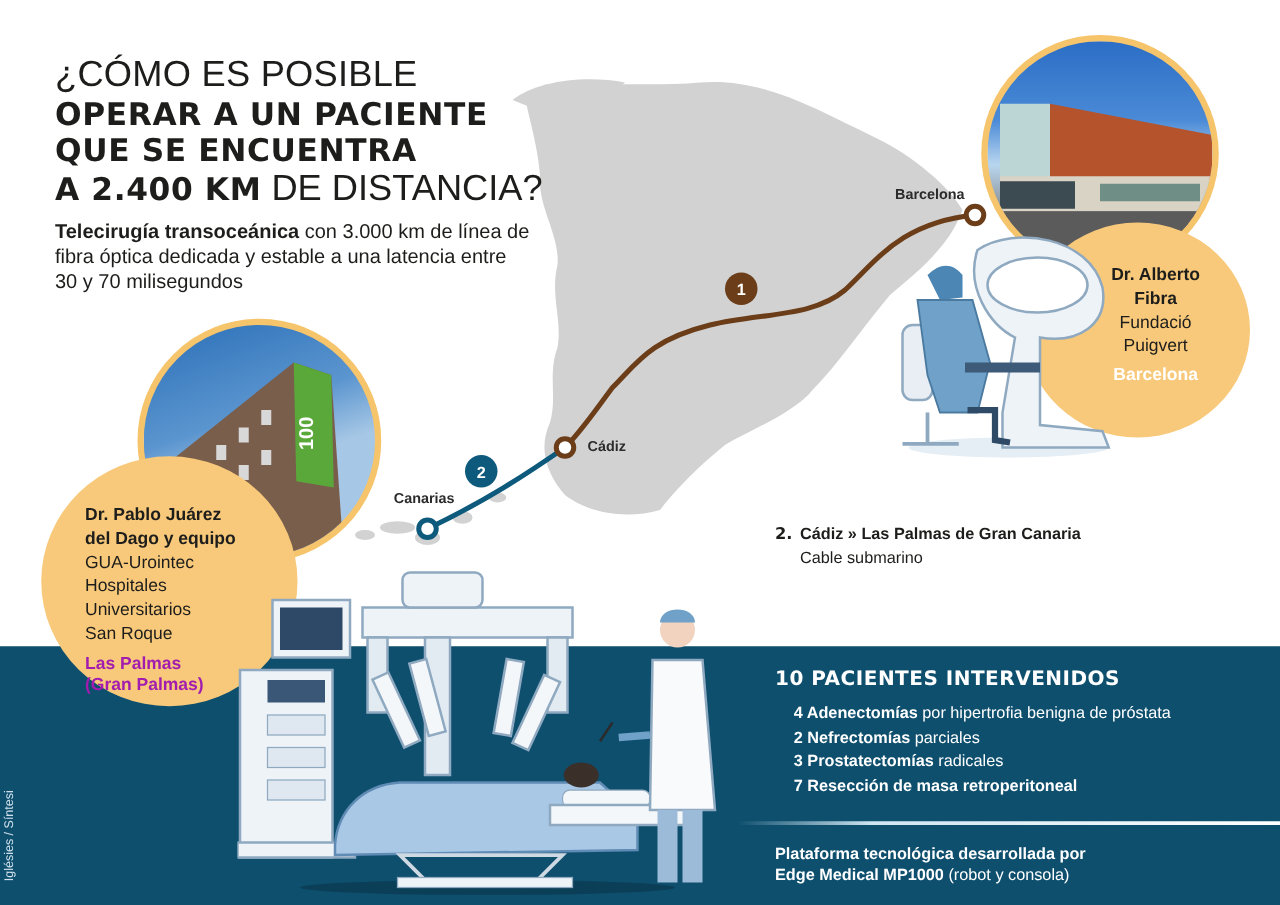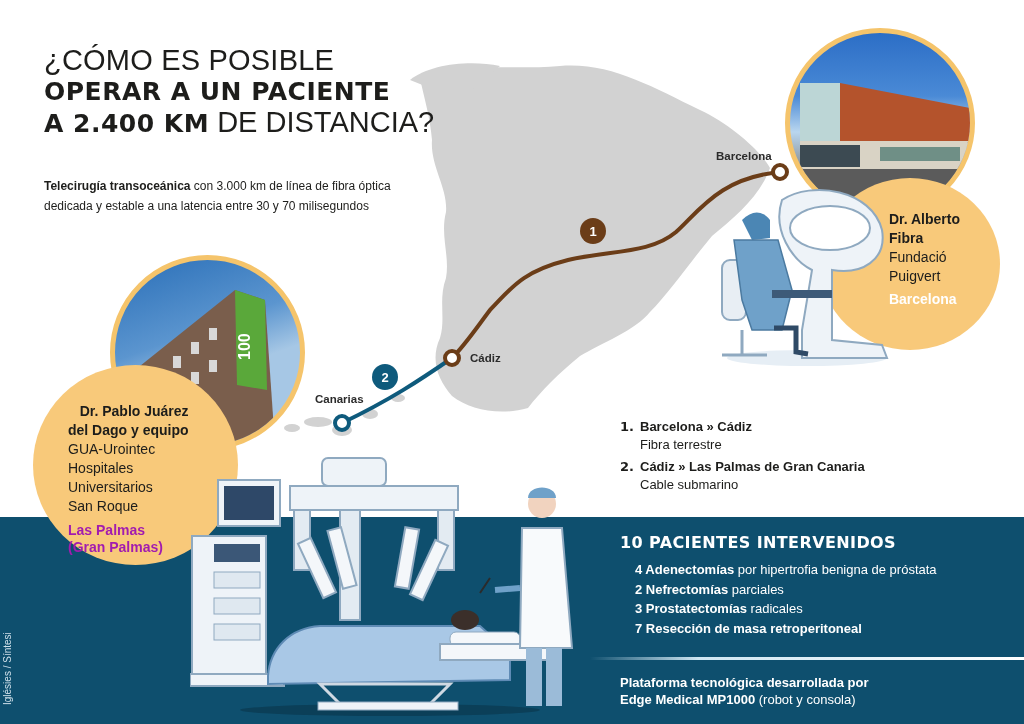--- a/index.html
+++ b/index.html
@@ -7,38 +7,38 @@
     body { position: relative; font-family: "Liberation Sans", "DejaVu Sans", sans-serif; color: #1d1d1b; }
 
     .band { position: absolute; left: 0; top: 517px; width: 1024px; height: 207px; background: #0e4f6e; }
 
     .map { position: absolute; left: 0; top: 0; width: 1024px; height: 520px; }
 
     .title { position: absolute; left: 44px; top: 46px; line-height: 1; }
     .title .l1 { font-size: 29px; font-weight: 400; letter-spacing: 0.2px; display:block; margin-bottom: 2px; }
     .title .lb { font-family: "DejaVu Sans", sans-serif; font-size: 25px; font-weight: 700; letter-spacing: 0.5px; display:block; margin-top: 4px; }
     .title .l4 span.thin { font-family: "Liberation Sans", sans-serif; font-weight: 400; font-size: 29px; letter-spacing: 0; text-align: right; }
-    .subtitle { position: absolute; left: 44px; top: 176px; font-size: 12px; line-height: 20px; width: 380px; }
+    .subtitle { position: absolute; left: 44px; top: 176px; font-size: 16px; line-height: 20px; width: 380px; }
     .subtitle b { font-weight: 700; }
 
     .photo { position: absolute; border-radius: 50%; border: 5px solid #f5c46b; overflow: hidden; }
     .photo.bcn { left: 785px; top: 28px; width: 190px; height: 190px; background: linear-gradient(#2c6ec6 0%, #4a8ad6 35%, #b9d6ef 55%, #7b7b7b 80%, #4d4d4d 100%); }
     .photo.lpa { left: 110px; top: 255px; width: 195px; height: 195px; background: linear-gradient(160deg, #2a6fb8 0%, #5b95cf 40%, #a6c7e5 60%); }
 
     .info { position: absolute; border-radius: 50%; background: #f8c97a; }
     .info.bcn { left: 820px; top: 178px; width: 180px; height: 172px; }
     .info.lpa { left: 33px; top: 365px; width: 205px; height: 200px; }
 
-    .bcn-text { position: absolute; right: 64px; top: 210px; text-align: left; font-size: 14px; line-height: 19px; }
+    .bcn-text { position: absolute; right: 64px; top: 210px; text-align: center; font-size: 14px; line-height: 19px; }
     .bcn-text .name { font-weight: 700; display:block; }
     .bcn-text .inst { display:block; }
     .bcn-text .city { font-weight: 700; color: #ffffff; display:block; margin-top: 4px; }
 
     .lpa-text { position: absolute; left: 68px; top: 402px; font-size: 14px; line-height: 19px; }
-    .lpa-text .name { font-weight: 700; display:block;text-align:right; }
+    .lpa-text .name { font-weight: 700; display:block; }
     .lpa-text .inst { display:block; }
     .lpa-text .city { font-weight: 700; color: #a21caf; display:block; margin-top: 2px; line-height: 17px; }
 
     .label { position: absolute; font-size: 11.5px; font-weight: 700; color: #2b2b2b; }
 
     .badge { position: absolute; width: 26px; height: 26px; border-radius: 50%; color: #fff; font-weight: 700; font-size: 13px; display:flex; align-items:center; justify-content:center; }
 
     .legend { position: absolute; left: 620px; top: 418px; font-size: 13px; line-height: 18px; }
     .legend .item { margin-bottom: 4px; }
     .legend .num { font-family: "DejaVu Sans", sans-serif; font-weight: 700; display:inline-block; width: 20px; }
@@ -81,20 +81,21 @@
   <circle cx="780" cy="172" r="7" fill="#fff" stroke="#6b3d18" stroke-width="4"></circle>
   <circle cx="452" cy="358" r="7" fill="#fff" stroke="#6b3d18" stroke-width="4"></circle>
   <circle cx="342" cy="423" r="7" fill="#fff" stroke="#0e5a7c" stroke-width="4"></circle>
 </svg>
 
 <div class="band"></div>
 
 <div class="title">
   <span class="l1">¿CÓMO ES POSIBLE</span>
   <span class="lb">OPERAR A UN PACIENTE</span>
+  <span class="lb">QUE SE ENCUENTRA</span>
   <span class="lb l4"><span>A 2.400 KM</span><span class="thin"> DE DISTANCIA?</span></span>
 </div>
 
 <div class="subtitle">
   <b>Telecirugía transoceánica</b><span> con 3.000 km de línea de fibra óptica dedicada y estable a una latencia entre 30 y 70 milisegundos</span>
 </div>
 
 <div class="label" style="left:716px; top:150px;">Barcelona</div>
 <div class="label" style="left:470px; top:352px;">Cádiz</div>
 <div class="label" style="left:315px; top:393px;">Canarias</div>
@@ -201,24 +202,20 @@
   <path d="M338,50 C338,36 366,36 366,50 Z" fill="#6fa1c9"></path>
   <path d="M332,80 L372,80 L382,200 L330,200 Z" fill="#f8fafc" stroke="#8fa9c0" stroke-width="2"></path>
   <rect x="336" y="200" width="16" height="58" fill="#9bbbd8"></rect>
   <rect x="356" y="200" width="16" height="58" fill="#9bbbd8"></rect>
   <line x1="330" y1="140" x2="305" y2="142" stroke="#6fa1c9" stroke-width="6"></line>
   <line x1="300" y1="130" x2="290" y2="145" stroke="#2b2b2b" stroke-width="2"></line>
 </svg>
 
 <div class="legend">
   <div class="item">
-    <span class="num">1.</span><span class="route">Barcelona » Cádiz</span>
-    <span class="desc">Fibra terrestre</span>
-  </div>
-  <div class="item">
     <span class="num">2.</span><span class="route">Cádiz » Las Palmas de Gran Canaria</span>
     <span class="desc">Cable submarino</span>
   </div>
 </div>
 
 <div class="patients">
   <h2>10 PACIENTES INTERVENIDOS</h2>
   <ul>
     <li><b>4 Adenectomías</b><span> por hipertrofia benigna de próstata</span></li>
     <li><b>2 Nefrectomías</b><span> parciales</span></li>

